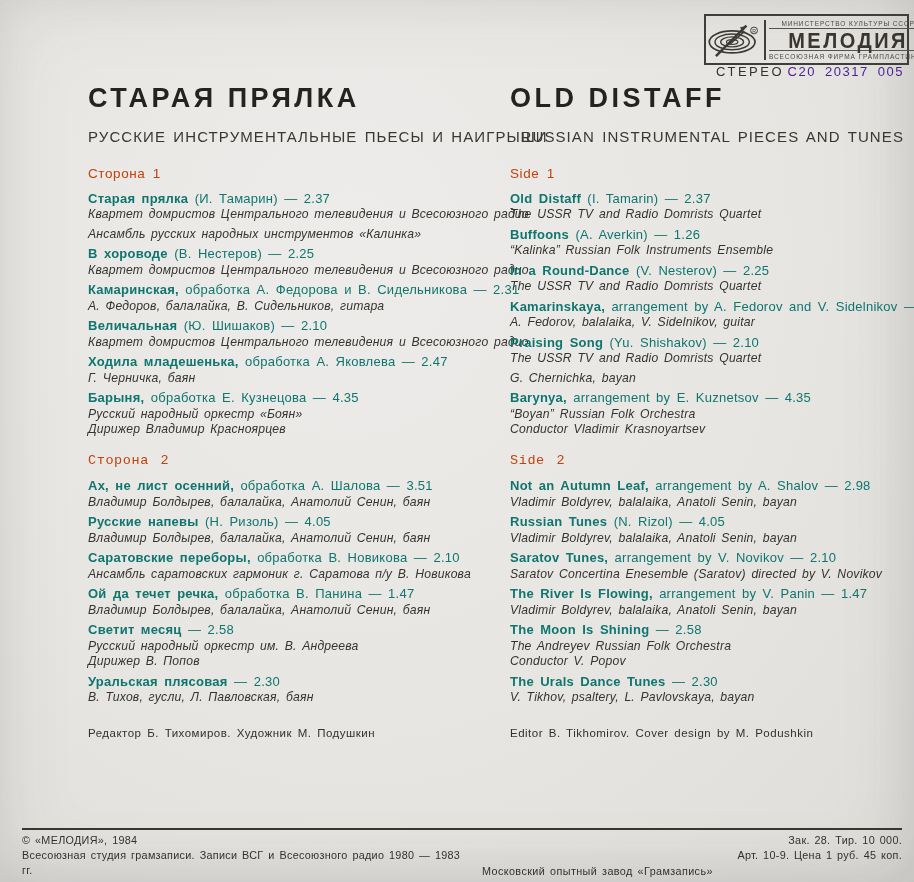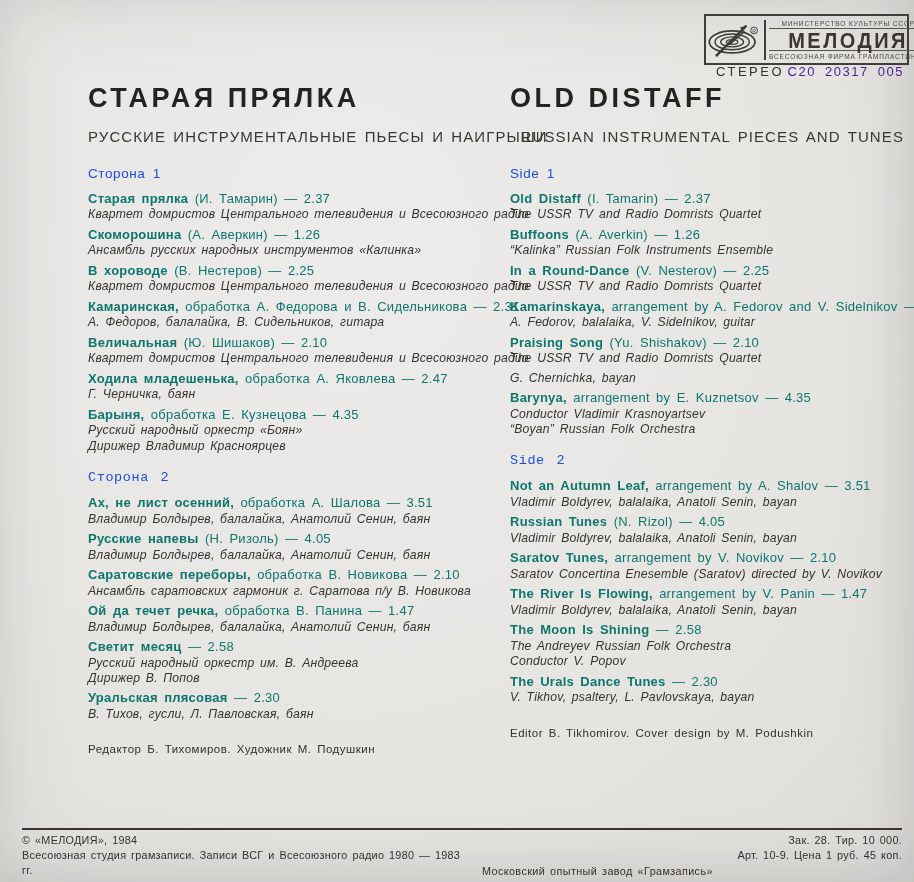--- a/index.html
+++ b/index.html
@@ -26,21 +26,21 @@
   .catalog{position:absolute;top:64px;right:10px;font-size:13px;letter-spacing:1.5px;word-spacing:4px;color:#4c1d95;}
 
   
   .cols{position:absolute;top:84px;left:88px;right:10px;display:flex;}
   .col-ru{width:422px;flex:none;}
   .col-en{flex:1;min-width:0;}
   .album-title{font-size:27px;font-weight:bold;letter-spacing:3.5px;color:#24231f;
     margin:0 0 14px;line-height:1.1;white-space:nowrap;}
   .album-sub{font-size:15px;letter-spacing:1.1px;word-spacing:2px;color:#393731;
     margin:0 0 21px;white-space:nowrap;text-align:right;}
-  .side-label{font-size:13.5px;letter-spacing:0.6px;word-spacing:3px;color:#1d4ed8;margin:0 0 10px;}
+  .side-label{font-size:13.5px;letter-spacing:0.6px;word-spacing:3px;color:#c2410c;margin:0 0 10px;}
   .side2-label{margin-top:17px;font-family:Liberation Mono, monospace;}
   .track{margin-bottom:5px;}
   .track-line{font-size:13px;margin:0;letter-spacing:0.25px;word-spacing:2.5px;
     line-height:1.2;color:#0f766e;white-space:nowrap;}
   .track-line .b{font-weight:bold;}
   .perf{font-size:12.2px;font-style:italic;margin:1px 0 0;letter-spacing:0.2px;word-spacing:2px;
     line-height:1.18;color:#36342f;white-space:nowrap;}
   .editor-line{font-size:11.5px;letter-spacing:0.5px;word-spacing:2px;margin-top:22px;color:#33312c;}
 
   
@@ -85,21 +85,20 @@
     <h1 class="album-title">СТАРАЯ ПРЯЛКА</h1>
     <p class="album-sub">РУССКИЕ ИНСТРУМЕНТАЛЬНЫЕ ПЬЕСЫ И НАИГРЫШИ</p>
 
     <p class="side-label">Сторона 1</p>
 
     <div class="track">
       <p class="track-line"><span class="b">Старая прялка</span><span> (И. Тамарин) — 2.37</span></p>
       <p class="perf">Квартет домристов Центрального телевидения и Всесоюзного радио</p>
     </div>
     <div class="track">
-      <p class="track-line"><span class="b">Скоморошина</span><span> (А. Аверкин) — 1.26</span></p>
       <p class="perf">Ансамбль русских народных инструментов «Калинка»</p>
     </div>
     <div class="track">
       <p class="track-line"><span class="b">В хороводе</span><span> (В. Нестеров) — 2.25</span></p>
       <p class="perf">Квартет домристов Центрального телевидения и Всесоюзного радио</p>
     </div>
     <div class="track">
       <p class="track-line"><span class="b">Камаринская,</span><span> обработка А. Федорова и В. Сидельникова — 2.31</span></p>
       <p class="perf">А. Федоров, балалайка, В. Сидельников, гитара</p>
     </div>
@@ -172,28 +171,28 @@
     </div>
     <div class="track">
       <p class="track-line"><span class="b">Praising Song</span><span> (Yu. Shishakov) — 2.10</span></p>
       <p class="perf">The USSR TV and Radio Domrists Quartet</p>
     </div>
     <div class="track">
       <p class="perf">G. Chernichka, bayan</p>
     </div>
     <div class="track">
       <p class="track-line"><span class="b">Barynya,</span><span> arrangement by E. Kuznetsov — 4.35</span></p>
+      <p class="perf">“Boyan” Russian Folk Orchestra</p>
       <p class="perf">Conductor Vladimir Krasnoyartsev</p>
-      <p class="perf">“Boyan” Russian Folk Orchestra</p>
     </div>
 
     <p class="side-label side2-label">Side 2</p>
 
     <div class="track">
-      <p class="track-line"><span class="b">Not an Autumn Leaf,</span><span> arrangement by A. Shalov — 3.51</span></p>
+      <p class="track-line"><span class="b">Not an Autumn Leaf,</span><span> arrangement by A. Shalov — 2.98</span></p>
       <p class="perf">Vladimir Boldyrev, balalaika, Anatoli Senin, bayan</p>
     </div>
     <div class="track">
       <p class="track-line"><span class="b">Russian Tunes</span><span> (N. Rizol) — 4.05</span></p>
       <p class="perf">Vladimir Boldyrev, balalaika, Anatoli Senin, bayan</p>
     </div>
     <div class="track">
       <p class="track-line"><span class="b">Saratov Tunes,</span><span> arrangement by V. Novikov — 2.10</span></p>
       <p class="perf">Saratov Concertina Enesemble (Saratov) directed by V. Novikov</p>
     </div>

